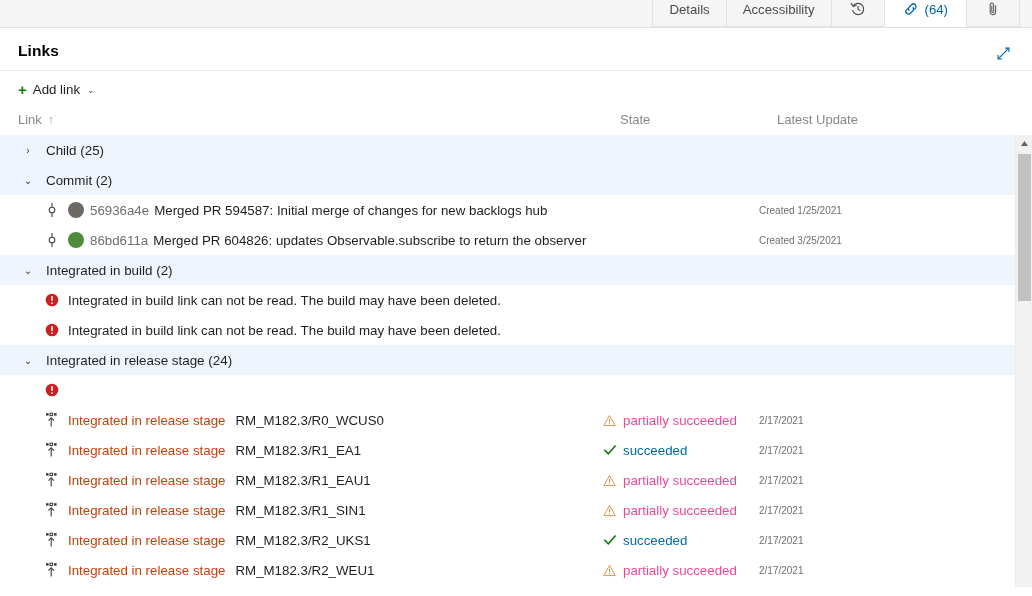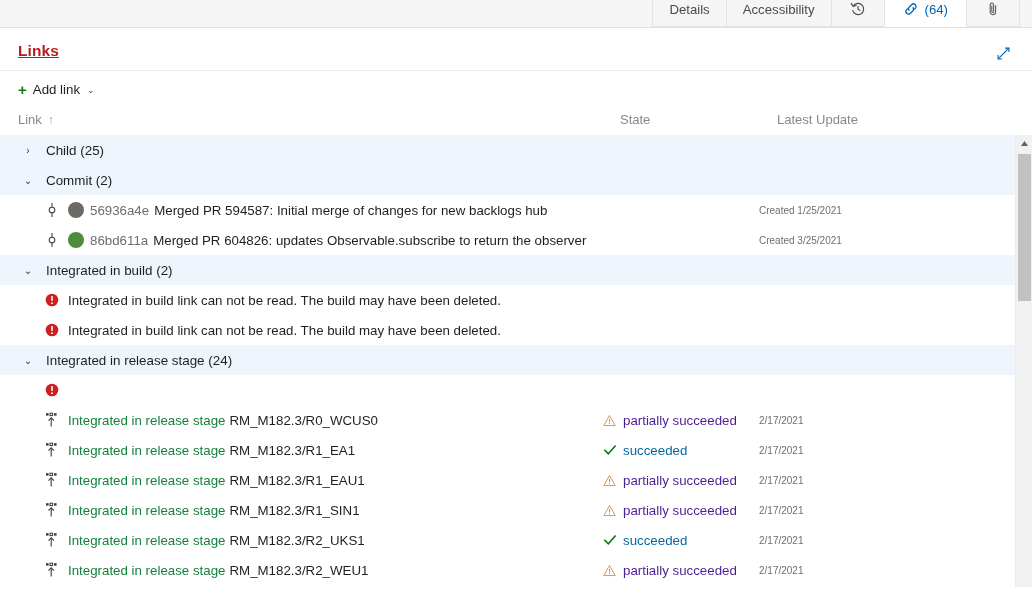--- a/index.html
+++ b/index.html
@@ -56,23 +56,22 @@
 
   
   .panel-head {
     position: relative;
     padding: 14px 0 10px 18px;
     border-bottom: 1px solid #eaeaea;
   }
   .panel-title {
     font-size: 15.5px;
     font-weight: 600;
-    color: #b91c1c;
+    color: #000000;
     letter-spacing: .1px;
-    text-decoration: underline;
   }
   .expand-btn {
     position: absolute;
     right: 16px;
     top: 12px;
     width: 26px; height: 26px;
     display: flex; align-items: center; justify-content: center;
     cursor: pointer;
   }
 
@@ -169,25 +168,25 @@
     border-radius: 50%;
     flex: 0 0 16px;
     margin-right: 6px;
     background: #888;
     overflow: hidden;
     position: relative;
   }
   .hash { color: #6e6e6e; margin-right: 5px; }
   .subject { color: #1f1f1f; }
   .errtext { color: #1f1f1f; }
-  .relprefix { color: #15803d; margin-right: 4px; }
+  .relprefix { color: #c2410c; margin-right: 10px; }
   .relname { color: #1f1f1f; }
 
   .state-ok { color: #0369a1; }
-  .state-warn { color: #4c1d95; }
+  .state-warn { color: #ec4899; }
 
   
   .scrollbar {
     position: absolute;
     right: 0; top: 0;
     width: 17px;
     height: 452px;
     background: #f1f1f1;
     border-left: 1px solid #ececec;
   }

